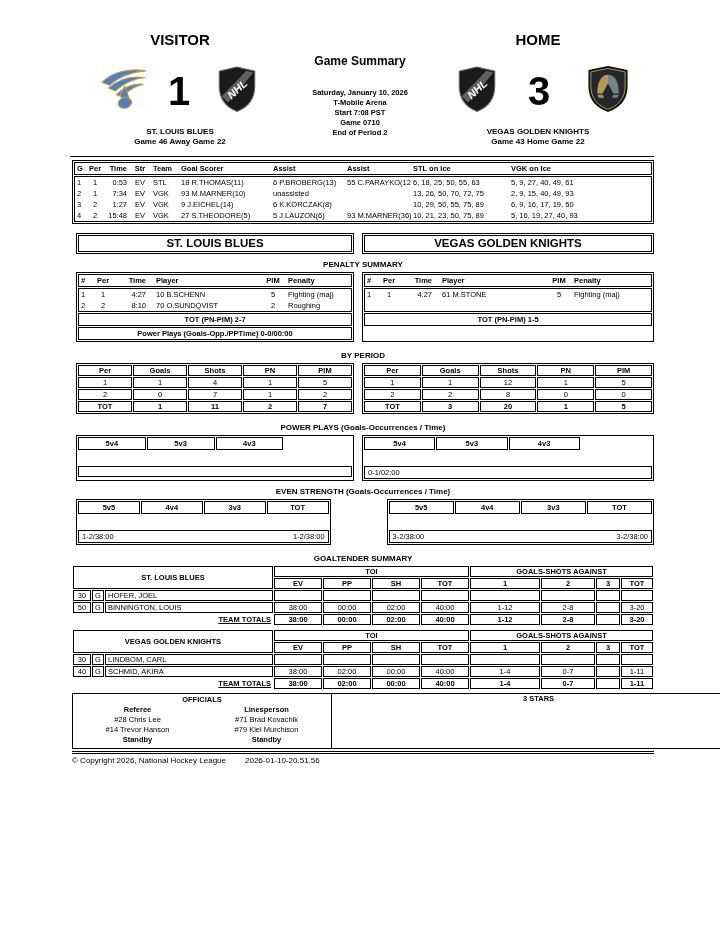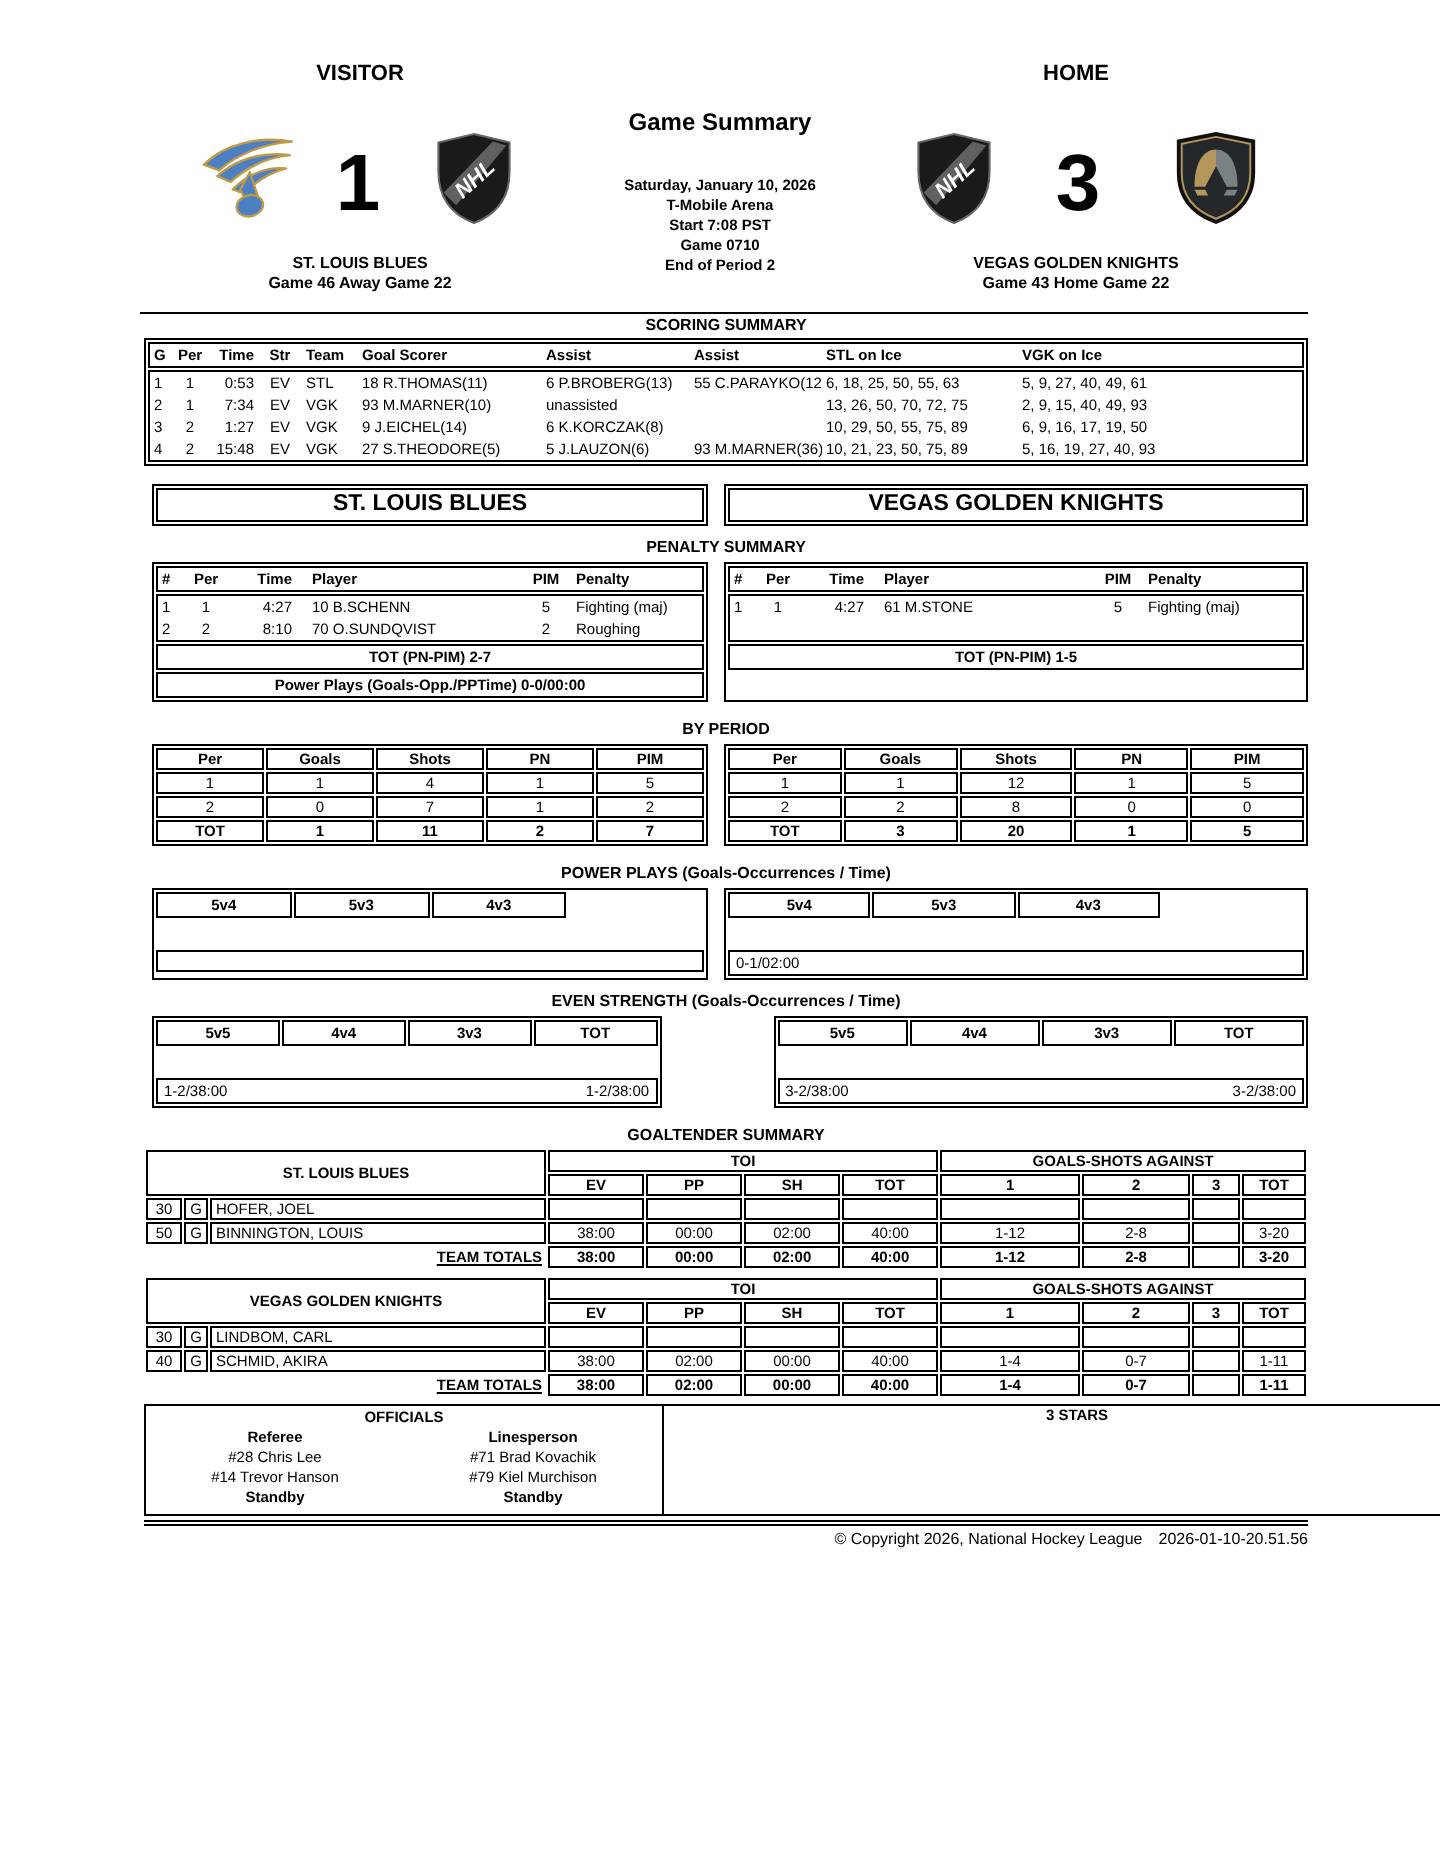--- a/index.html
+++ b/index.html
@@ -1,21 +1,21 @@
 <!DOCTYPE html>
 <html><head>
 <meta charset="utf-8">
 <style>
   * { margin:0; padding:0; box-sizing:border-box; }
   html,body { background:#fff; }
   body { font-family:"Liberation Sans", sans-serif; color:#000; }
   .page { position:relative; width:720px; height:932px; background:#fff; overflow:hidden; }
 
   
-  .hdr-label { position:absolute; top:31px; width:200px; text-align:center; font-weight:bold; font-size:11px; }
+  .hdr-label { position:absolute; top:31px; width:200px; text-align:center; font-weight:bold; font-size:15px; }
   .hdr-visitor { left:80px; } .hdr-home { left:438px; }
   .gs-title { position:absolute; top:54px; left:240px; width:240px; text-align:center; font-weight:bold; font-size:12px; }
   .gs-details { position:absolute; top:88px; left:240px; width:240px; text-align:center; font-weight:bold; font-size:7.5px; line-height:10px; }
   .logo-row { position:absolute; top:66px; display:flex; align-items:center; }
   .logo-row.visitor { left:98px; } .logo-row.home { left:458px; }
   .score { font-size:40px; font-weight:bold; line-height:44px; text-align:center; }
   .team-caption { position:absolute; top:127px; width:200px; text-align:center; font-weight:bold; font-size:8px; line-height:10px; }
   .cap-visitor { left:80px; } .cap-home { left:438px; }
   .hdr-rule { position:absolute; top:156px; left:70px; width:584px; border-top:1px solid #000; }
 
@@ -63,21 +63,21 @@
   
   .off-wrap { display:flex; border:1px solid #000; width:674px; }
   .off-left { width:258px; padding:1px 0 3px; }
   .off-right { flex:1; border-left:1px solid #000; }
   .off-title { text-align:center; font-weight:bold; font-size:7.5px; line-height:10px; }
   .off-cols { display:flex; }
   .off-cols > div { width:50%; text-align:center; font-size:7.5px; line-height:10px; }
   .off-name { font-weight:normal; }
 
   .footer-rule { border-top:1px solid #000; border-bottom:1px solid #000; height:3px; margin-top:2px; }
-  .copyright { font-size:8px; margin-top:2px; display:flex; gap:8px;justify-content:flex-end; }
+  .copyright { font-size:8px; margin-top:2px; display:flex; gap:19px; }
 
   svg text { font-family:"Liberation Sans", sans-serif; }
 </style>
 </head>
 <body>
 
 <div class="page">
 
   <div>
     <div class="hdr-label hdr-visitor">VISITOR</div>
@@ -141,21 +141,20 @@
     </div>
     <div class="team-caption cap-home">
       <div>VEGAS GOLDEN KNIGHTS</div>
       <div>Game 43 Home Game 22</div>
     </div>
     <div class="hdr-rule"></div>
   </div>
 
   <div class="content">
 
-    <div class="sec-title">SCORING SUMMARY</div>
     <div class="boxtbl" style="margin-top:2px;">
       <div class="strip frow bold">
         <div class="c-g">G</div>
         <div class="c-per">Per</div>
         <div class="c-time">Time</div>
         <div class="c-str">Str</div>
         <div class="c-team">Team</div>
         <div class="c-scorer">Goal Scorer</div>
         <div class="c-a1">Assist</div>
         <div class="c-a2">Assist</div>

